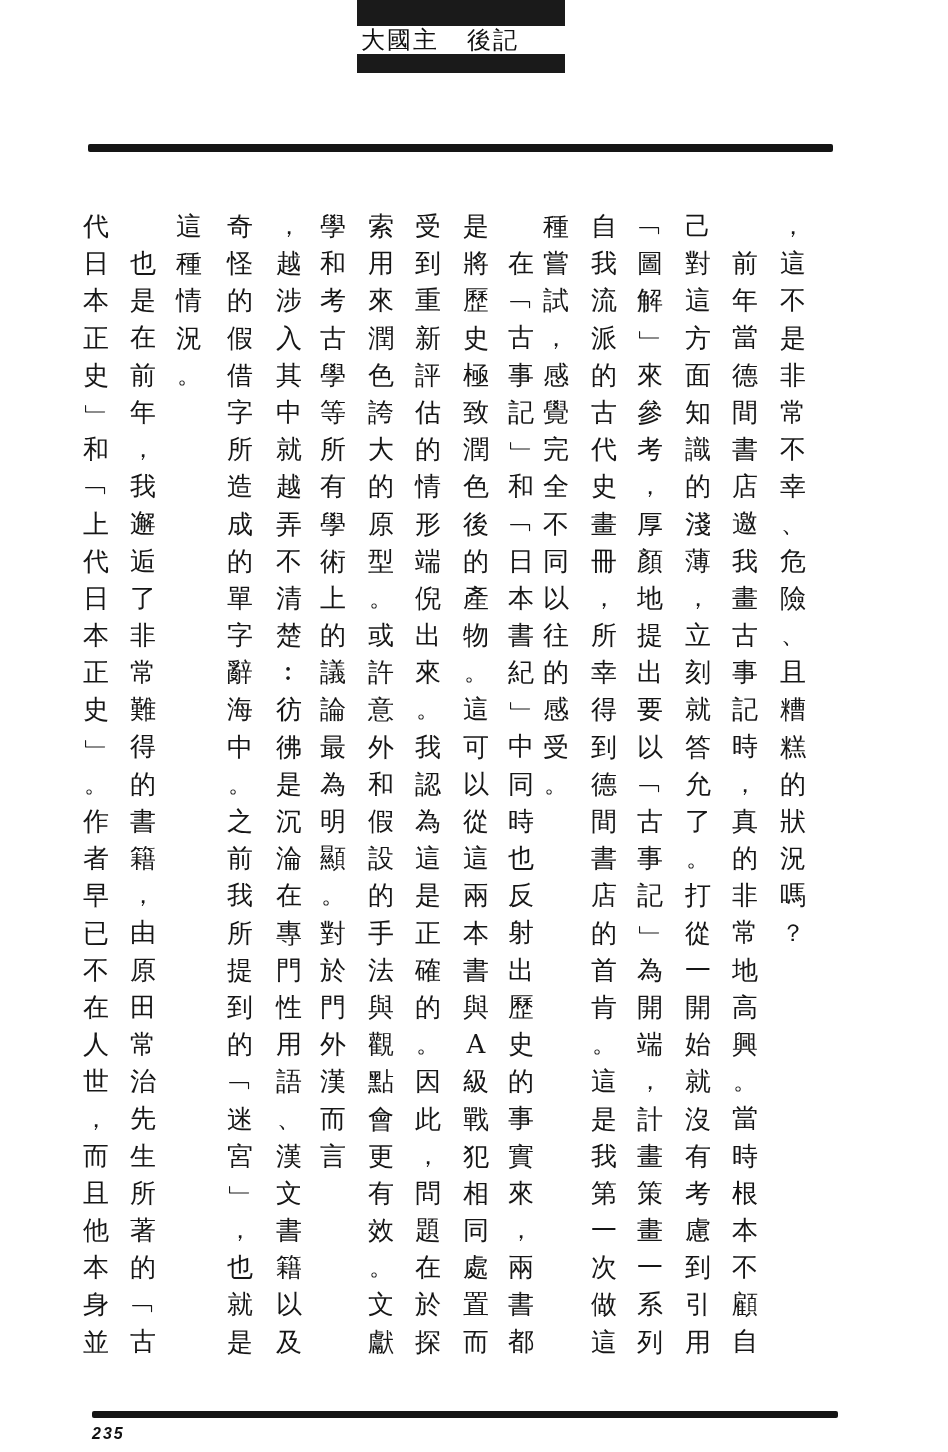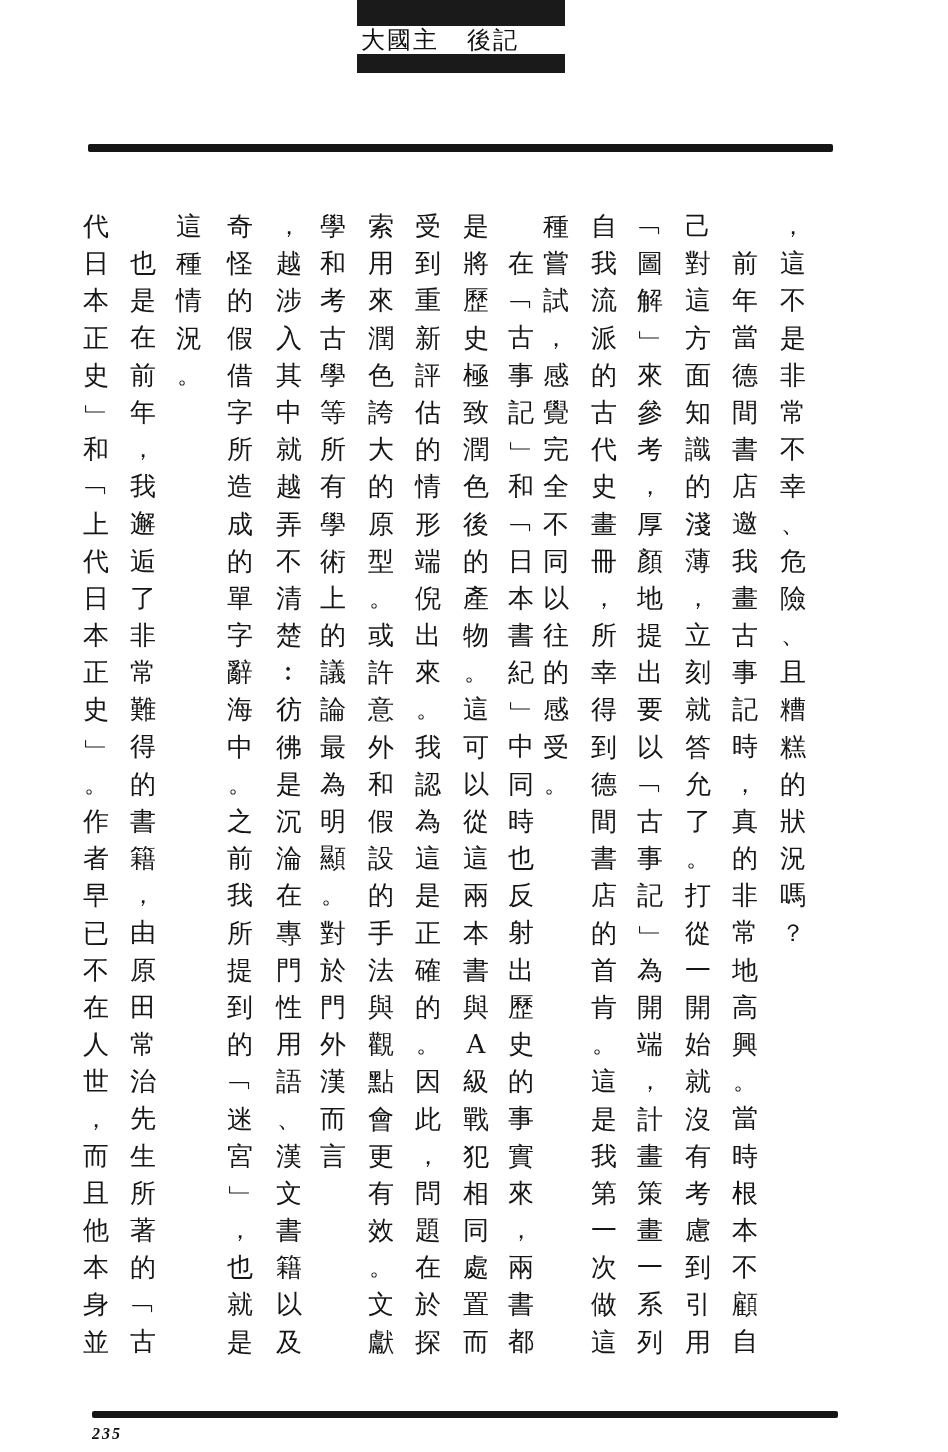--- a/index.html
+++ b/index.html
@@ -27,21 +27,21 @@
       position: absolute; top: 208px; width: 36px;
       display: flex; flex-direction: column; align-items: center;
     }
     .char {
       display: block; width: 36px; height: 37.2px; line-height: 37.2px;
       text-align: center; font-size: 26px; color: #161616;
     }
     .char.punct { font-size: 24px; }
     .page-number {
       position: absolute; left: 92px; top: 1425px;
-      font-family: Liberation Serif, serif;
+      font-family: Liberation Sans, sans-serif;
       font-size: 16px; font-weight: bold; font-style: italic; letter-spacing: 2px; color: #111;
     }
   </style>
 </head>
 <body>
 
 <div class="header-block">
   <div class="header-top-bar"></div>
   <div class="header-title"><span>大國主</span><span class="gap"></span><span>後記</span></div>
   <div class="header-bottom-bar"></div>

